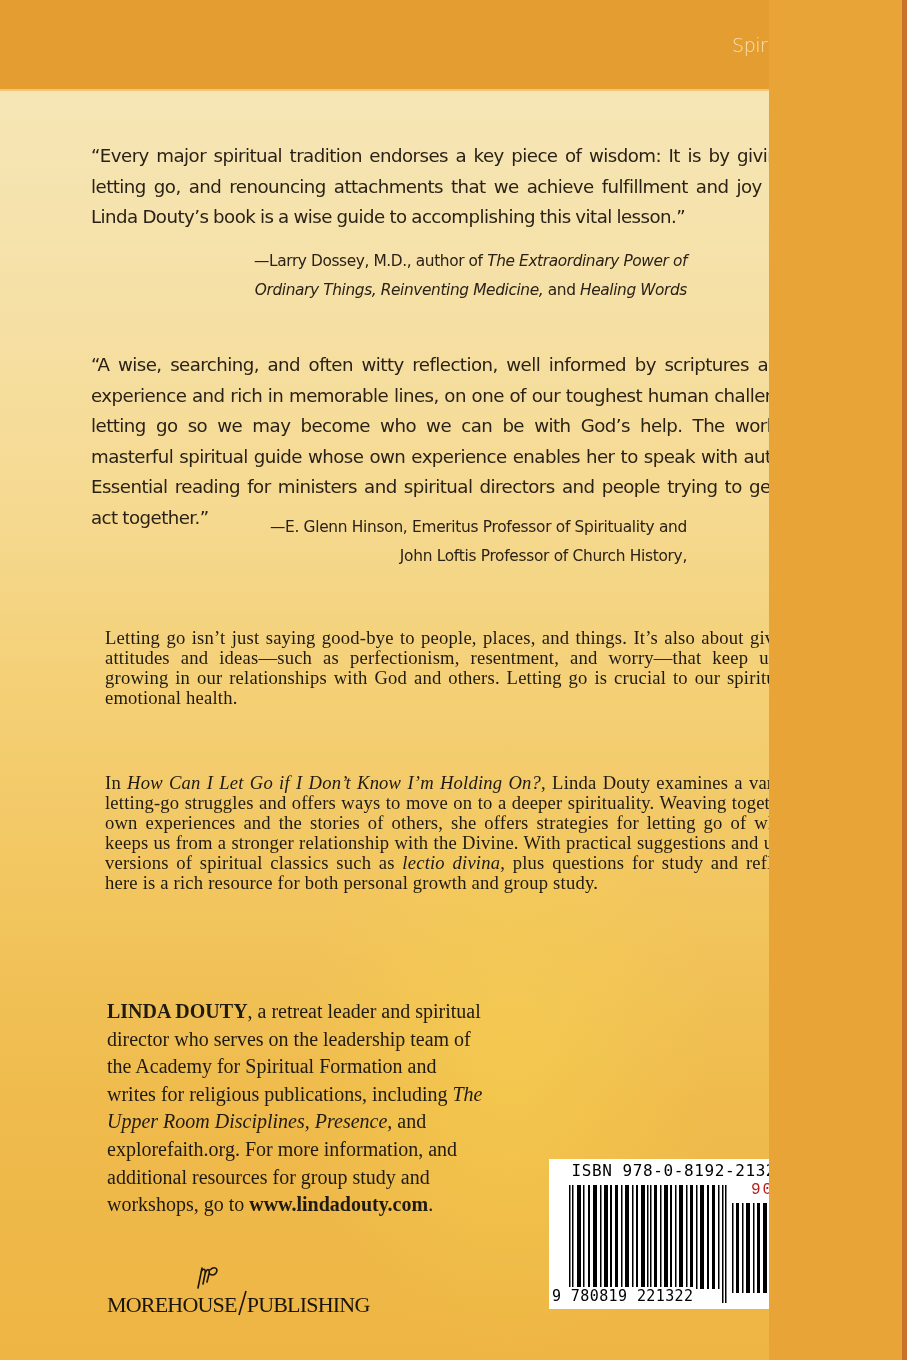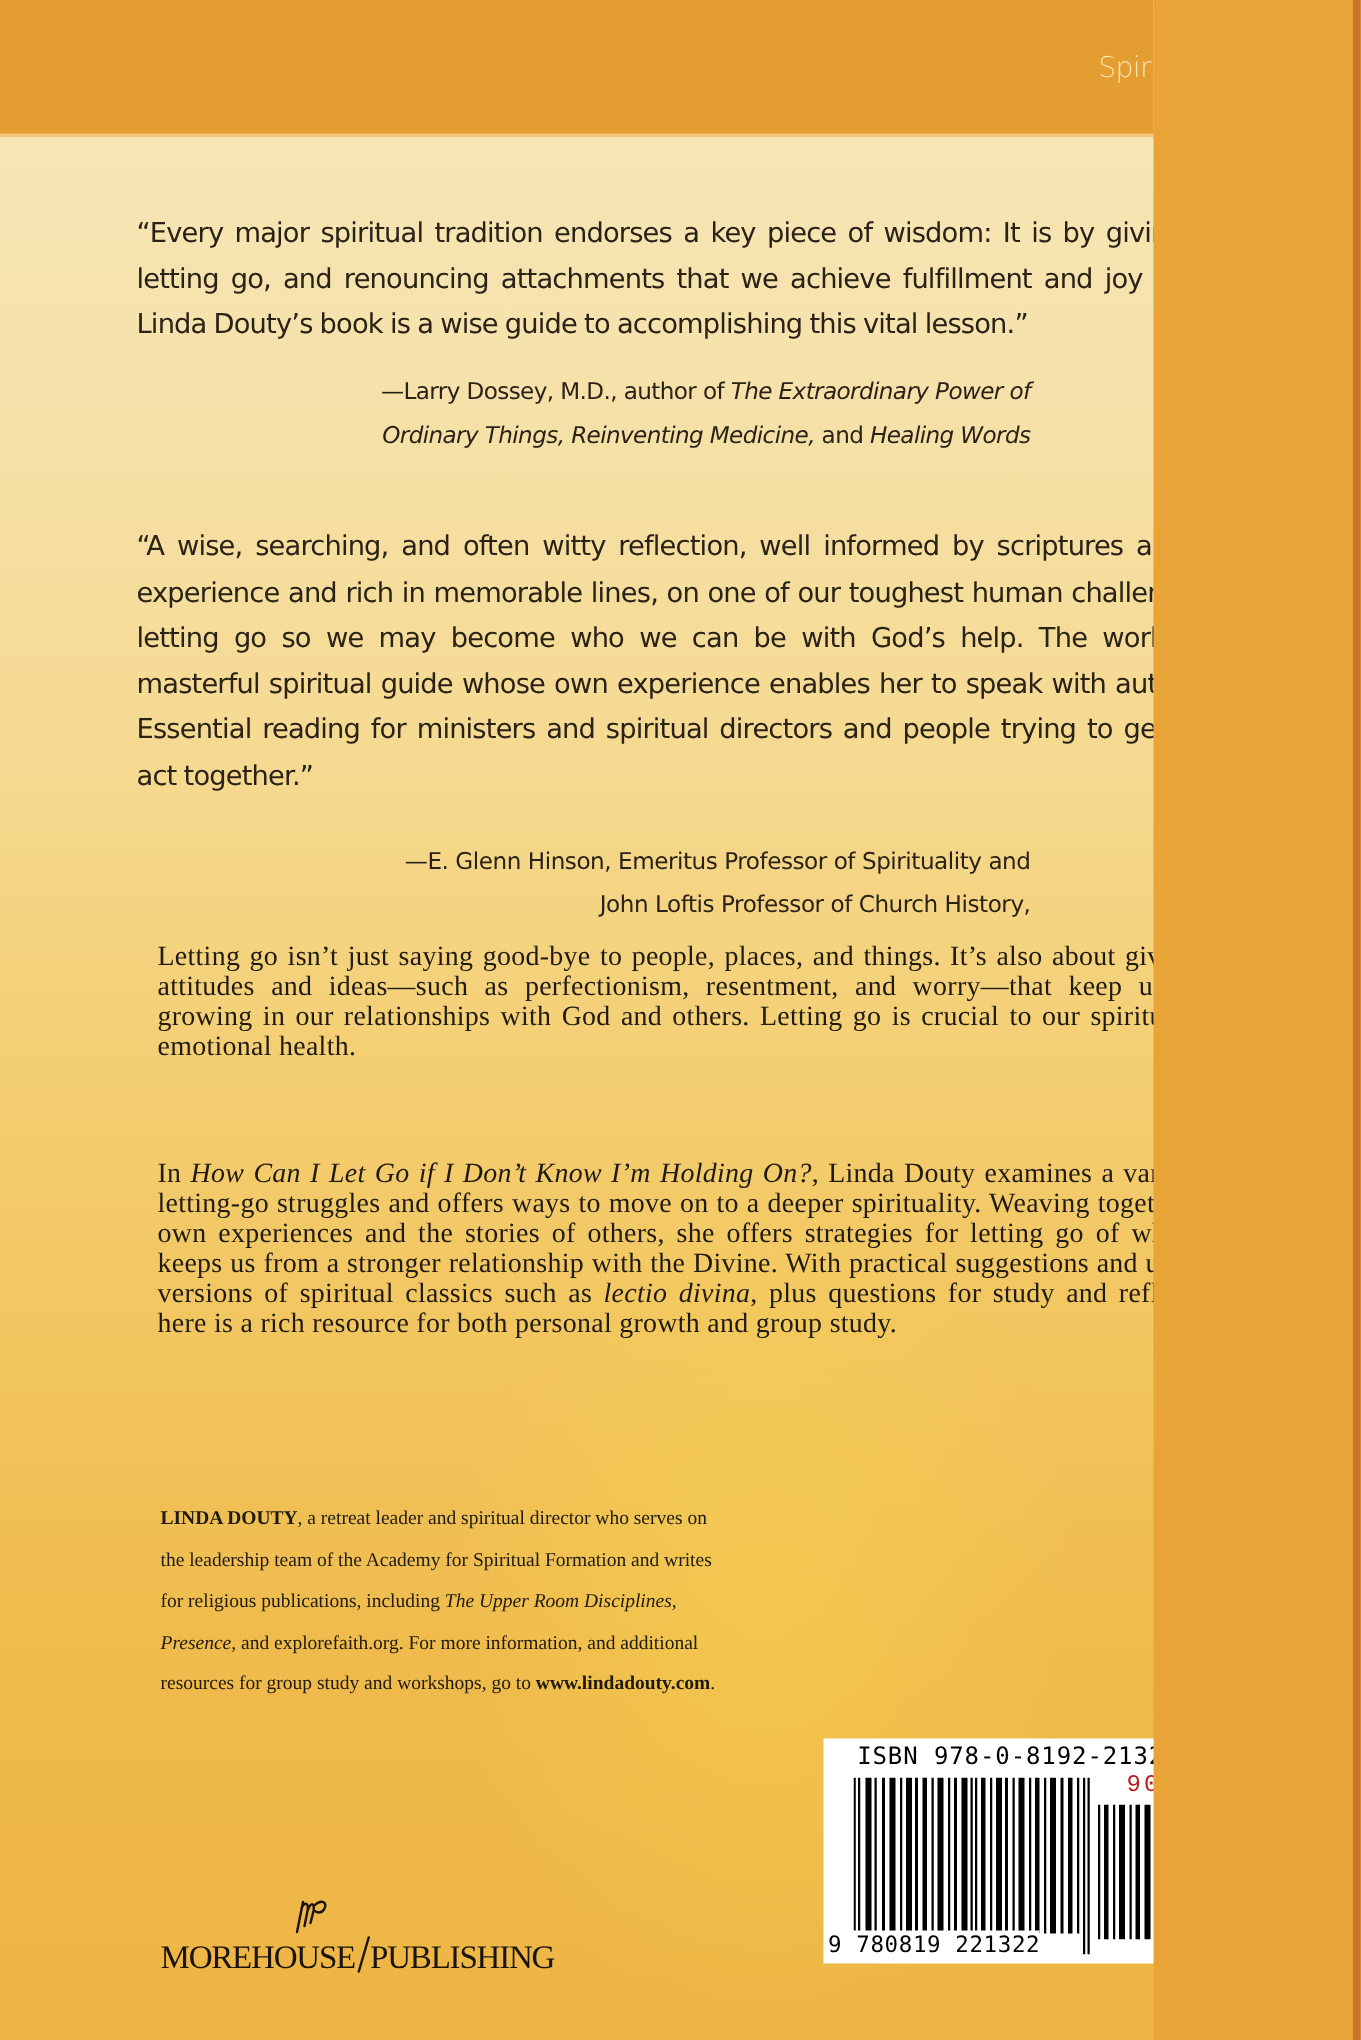--- a/index.html
+++ b/index.html
@@ -40,33 +40,33 @@
       color: #2a2117; line-height: 30.5px; text-align: justify;
       letter-spacing: -0.55px; word-spacing: -0.5px;
     }
     .blurb1 { top: 141px; }
     .attr1 { position: absolute; right: 82px; top: 247px; text-align: right;
       font-family: "DejaVu Sans", sans-serif; font-size: 15.4px; line-height: 29px;
       color: #2a2117; letter-spacing: -0.4px; }
     .blurb2 { top: 350px; }
     .attr2 { position: absolute; right: 82px; top: 513px; text-align: right;
       font-family: "DejaVu Sans", sans-serif; font-size: 15.4px; line-height: 29px;
-      color: #2a2117; letter-spacing: -0.3px; margin-top: 47px; }
+      color: #2a2117; letter-spacing: -0.3px; }
     .it { font-style: italic; }
     .desc {
       position: absolute; left: 105px; width: 719px;
       font-family: "Liberation Serif", serif; font-size: 18.6px;
       color: #1f1a12; line-height: 20px; text-align: justify;
       letter-spacing: 0.2px;
     }
     .desc1 { top: 628px; }
     .desc2 { top: 773px; }
     .bio {
       position: absolute; left: 107px; top: 998px; width: 380px;
-      font-family: "Liberation Serif", serif; font-size: 13px;
+      font-family: "Liberation Serif", serif; font-size: 20px;
       color: #1f1a12; line-height: 27.6px;
     }
     .bio b { font-weight: bold; }
     .barcode {
       position: absolute; left: 549px; top: 1159px; width: 266px; height: 150px;
       background: #ffffff;
     }
     .isbn-text {
       position: absolute; left: 6px; top: 2px; width: 258px;
       font-family: "DejaVu Sans Mono", monospace; font-size: 16px; color: #000;

